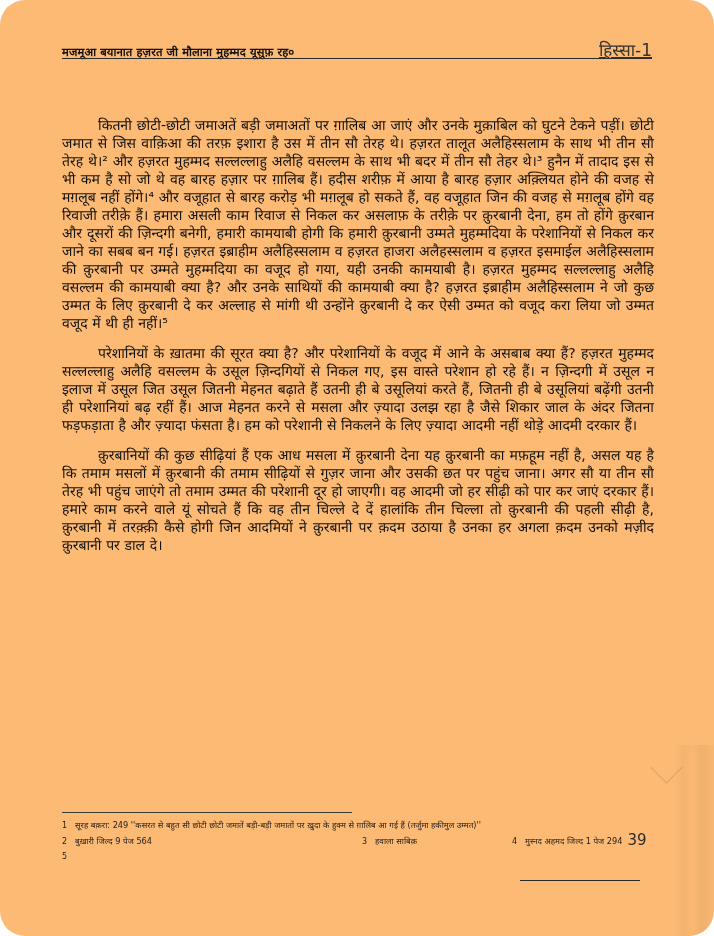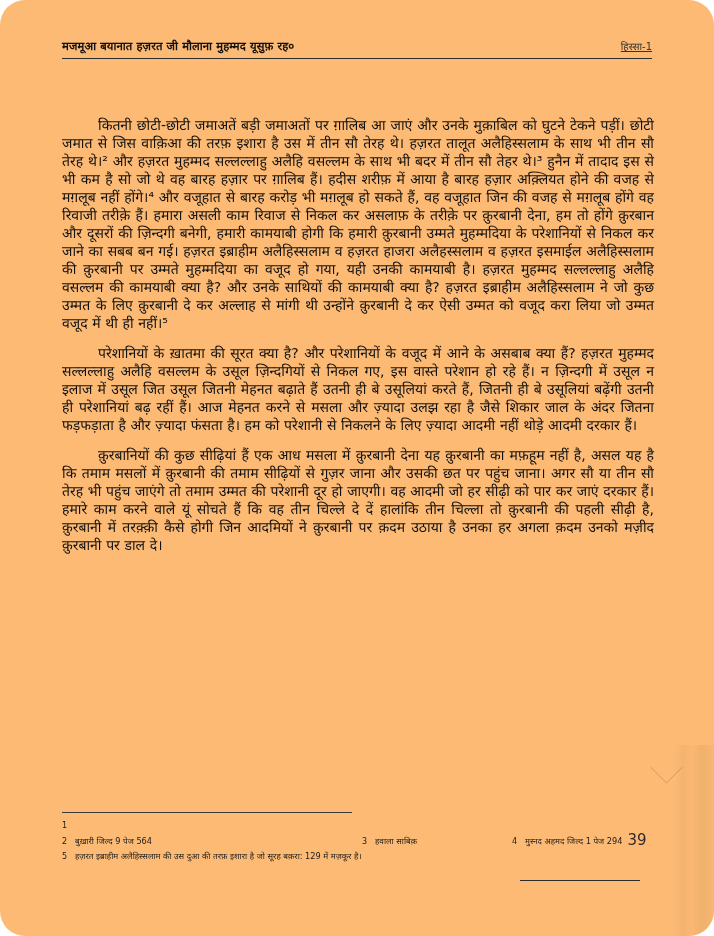--- a/index.html
+++ b/index.html
@@ -34,21 +34,21 @@
   #header .hdr-title {
     font-family: "DejaVu Sans", "Liberation Sans", sans-serif;
     font-size: 11.4px;
     font-weight: 700;
     letter-spacing: 0.1px;
     color: #111111;
     white-space: nowrap;
   }
   #header .hdr-part {
     font-family: "DejaVu Sans", "Liberation Sans", sans-serif;
-    font-size: 10px;
+    font-size: 17px;
     font-weight: 400;
     color: #333333;
     white-space: nowrap;
     text-decoration: underline;
   }
   #header-rule {
     position: absolute;
     left: 62px;
     top: 58px;
     width: 590px;
@@ -203,20 +203,21 @@
     <p class="para">परेशानियों के ख़ातमा की सूरत क्या है? और परेशानियों के वजूद में आने के असबाब क्या हैं? हज़रत मुहम्मद सल्लल्लाहु अलैहि वसल्लम के उसूल ज़िन्दगियों से निकल गए, इस वास्ते परेशान हो रहे हैं। न ज़िन्दगी में उसूल न इलाज में उसूल जित उसूल जितनी मेहनत बढ़ाते हैं उतनी ही बे उसूलियां करते हैं, जितनी ही बे उसूलियां बढ़ेंगी उतनी ही परेशानियां बढ़ रहीं हैं। आज मेहनत करने से मसला और ज़्यादा उलझ रहा है जैसे शिकार जाल के अंदर जितना फड़फड़ाता है और ज़्यादा फंसता है। हम को परेशानी से निकलने के लिए ज़्यादा आदमी नहीं थोड़े आदमी दरकार हैं।</p>
     <p class="para">क़ुरबानियों की कुछ सीढ़ियां हैं एक आध मसला में क़ुरबानी देना यह क़ुरबानी का मफ़हूम नहीं है, असल यह है कि तमाम मसलों में क़ुरबानी की तमाम सीढ़ियों से गुज़र जाना और उसकी छत पर पहुंच जाना। अगर सौ या तीन सौ तेरह भी पहुंच जाएंगे तो तमाम उम्मत की परेशानी दूर हो जाएगी। वह आदमी जो हर सीढ़ी को पार कर जाएं दरकार हैं। हमारे काम करने वाले यूं सोचते हैं कि वह तीन चिल्ले दे दें हालांकि तीन चिल्ला तो क़ुरबानी की पहली सीढ़ी है, क़ुरबानी में तरक़्क़ी कैसे होगी जिन आदमियों ने क़ुरबानी पर क़दम उठाया है उनका हर अगला क़दम उनको मज़ीद क़ुरबानी पर डाल दे।</p>
   </div>
 
   <div id="footnote-rule"></div>
   <div id="footnotes">
 
     <div class="fn-row single">
       <div class="fn">
         <span class="fn-num">1</span>
+        <span class="fn-text">सूरह बक़रा: 249 ''कसरत से बहुत सी छोटी छोटी जमातें बड़ी-बड़ी जमातों पर ख़ुदा के हुक्म से ग़ालिब आ गई हैं (तर्जुमा हकीमुल उम्मत)''</span>
       </div>
     </div>
 
     <div class="fn-row">
       <div class="fn col1">
         <span class="fn-num">2</span>
         <span class="fn-text">बुख़ारी जिल्द 9 पेज 564</span>
       </div>
       <div class="fn col2">
         <span class="fn-num">3</span>
@@ -224,21 +225,20 @@
       </div>
       <div class="fn col3">
         <span class="fn-num">4</span>
         <span class="fn-text">मुस्नद अहमद जिल्द 1 पेज 294</span>
       </div>
     </div>
 
     <div class="fn-row single">
       <div class="fn">
         <span class="fn-num">5</span>
-        <span class="fn-text">हज़रत इब्राहीम अलैहिस्सलाम की उस दुआ की तरफ़ इशारा है जो सूरह बक़रा: 129 में मज़कूर है।</span>
       </div>
     </div>
 
   </div>
 
   <div id="page-number-rule"></div>
   <div id="page-number">39</div>
 
   <div id="scan-shadow"></div>
   <div id="scan-fold"></div>

